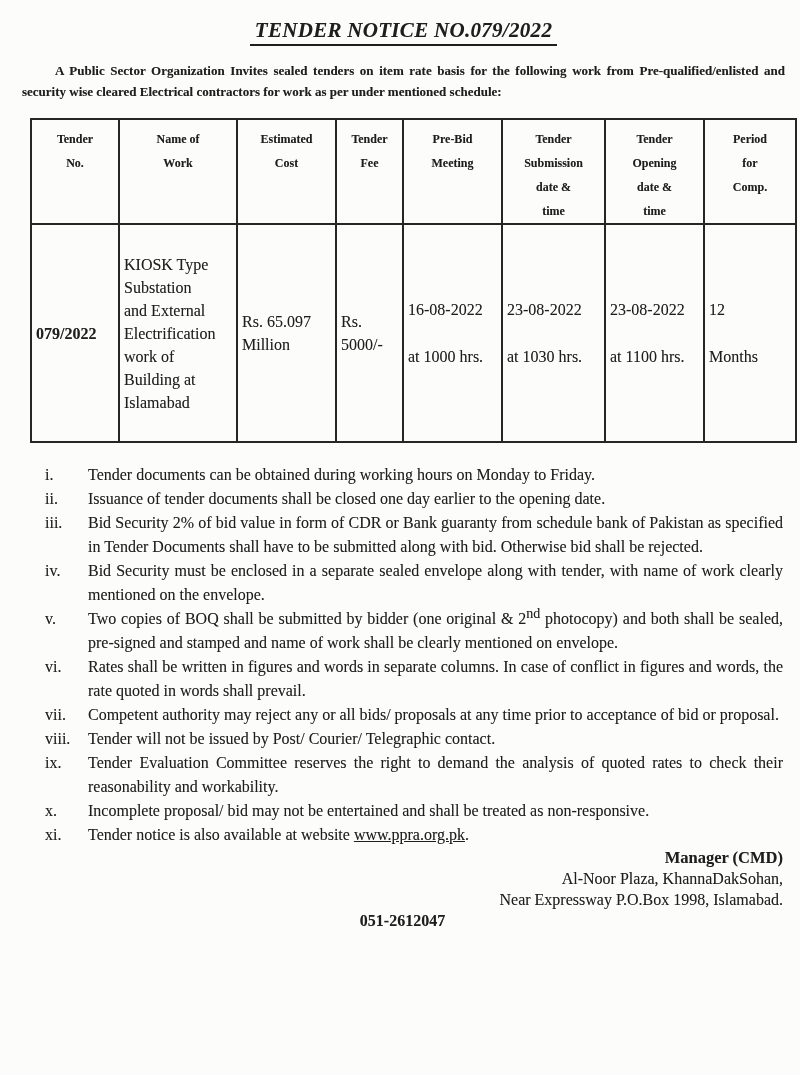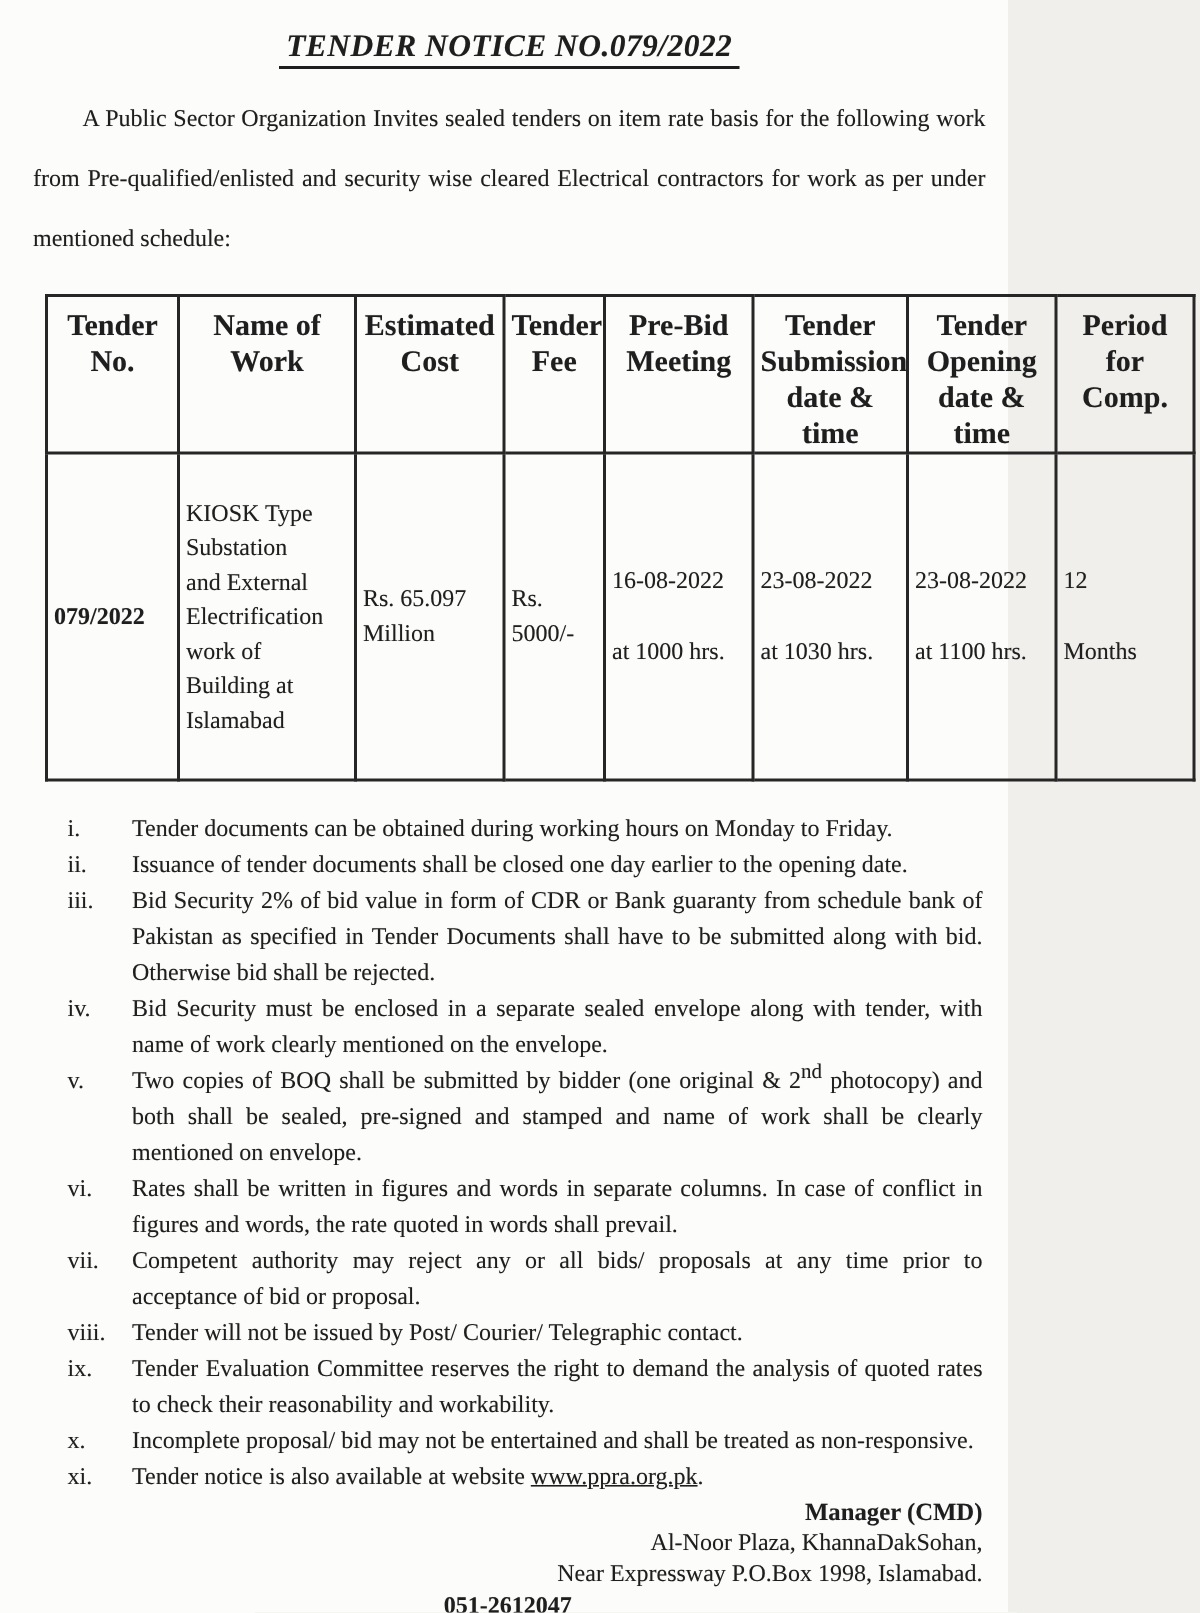--- a/index.html
+++ b/index.html
@@ -1,51 +1,51 @@
 <!DOCTYPE html>
 <html><head>
 <meta charset="utf-8">
 <style>
   * { box-sizing: border-box; }
   html, body { margin: 0; padding: 0; background: #f0efec; }
   .page {
-    width: 672px; height: 1075px;
+    width: 800px; height: 1075px;
     background: #fcfcfa;
     color: #1e1e1e;
     font-family: "Liberation Serif", serif;
     padding: 14px 15px 0 22px;
     position: relative;
     text-shadow: 0 0 0.5px rgba(30,30,30,0.35);
   }
   .title-wrap { text-align: center; margin-top: 4px; }
   .doc-title {
     display: inline-block;
     font-size: 21px; font-weight: 700; font-style: italic;
     letter-spacing: 0.3px;
     border-bottom: 2.5px solid #1e1e1e;
     padding: 0 5px 1px 5px;
   }
   .intro {
     margin-top: 14px;
-    font-size: 16px; line-height: 40px;
-    text-align: justify; text-indent: 33px;
+    font-size: 13px; line-height: 21px;
+    text-align: justify; text-indent: 33px; font-weight: bold;
   }
   table.tender-table {
     border-collapse: collapse; table-layout: fixed;
     width: 765px; margin: 16px 0 0 8px;
   }
   .tender-table th, .tender-table td {
     border: 2px solid #262626;
     padding: 0 4px;
     overflow: hidden;
   }
   .tender-table thead tr { height: 105px; }
   .tender-table tbody tr { height: 218px; }
   .tender-table th {
-    font-size: 20px; line-height: 24px; font-weight: 700;
+    font-size: 12px; line-height: 24px; font-weight: 700;
     vertical-align: top; padding-top: 7px;
     white-space: pre-line;
   }
   .tender-table td {
     text-align: left; vertical-align: middle;
     font-size: 16px; line-height: 23px;
   }
   .pre { white-space: pre-line; }
   td.bold { font-weight: 700; }
   .stack .line1 { display: block; }

